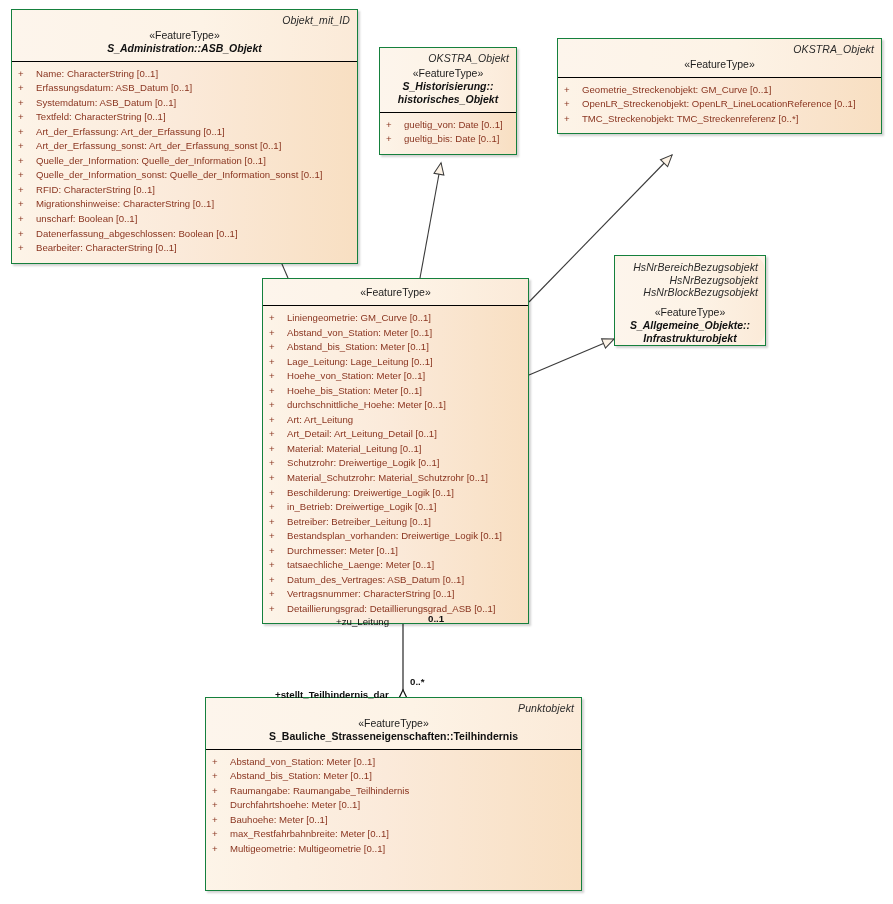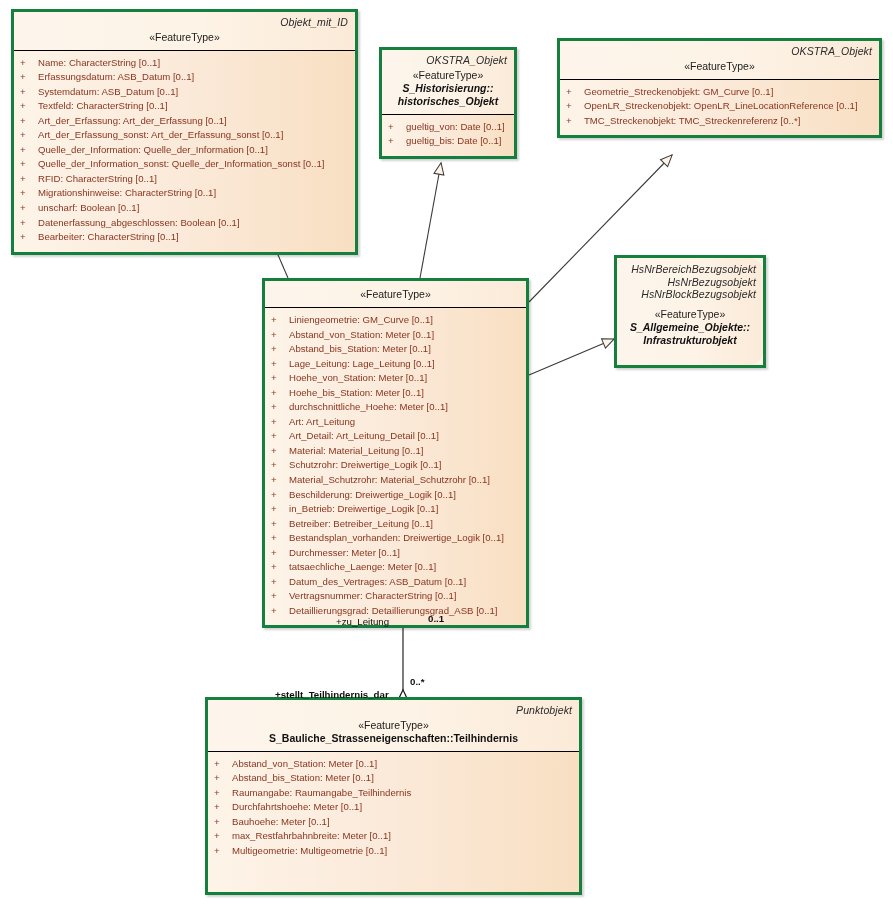--- a/index.html
+++ b/index.html
@@ -6,21 +6,21 @@
   body{
     width:893px;height:904px;position:relative;overflow:hidden;
     font-family:"Liberation Sans","DejaVu Sans",sans-serif;
   }
   #canvas{position:absolute;left:0;top:0;width:893px;height:904px;}
   svg.links{position:absolute;left:0;top:0;width:893px;height:904px;overflow:visible;pointer-events:none;}
 
   
   .uml{
     position:absolute;
-    border:3px solid #15803d;
+    border:1px solid #15803d;
     box-sizing:border-box;
     box-shadow:2px 2px 2px rgba(0,0,0,0.18);
     background:#fdf3e6;
     z-index:2;
   }
   .uml .head{
     background:linear-gradient(to right,#fdf5ec 0%,#fdf3e6 55%,#fbead8 100%);
     padding:4px 7px 6px 7px;
     position:relative;
   }
@@ -105,20 +105,21 @@
 
     <path d="M529,375 L614,339" fill="none" stroke="#3a3a3a" stroke-width="1.1" marker-end="url(#genArrow)"></path>
 
     <path d="M403,690 L403,612" fill="none" stroke="#111111" stroke-width="1.1" marker-start="url(#openArrow)" marker-end="url(#openArrow)"></path>
   </svg>
 
   <div class="uml" style="left:11px;top:9px;width:347px;">
     <div class="head">
       <div class="tagline">Objekt_mit_ID</div>
       <div class="stereo">«FeatureType»</div>
+      <div class="cname ital">S_Administration::ASB_Objekt</div>
     </div>
     <div class="body">
       <div class="attr">
           <span class="vis">+</span>
           <span class="txt">Name: CharacterString [0..1]</span>
         </div>
       <div class="attr">
           <span class="vis">+</span>
           <span class="txt">Erfassungsdatum: ASB_Datum [0..1]</span>
         </div>
@@ -203,21 +204,21 @@
           <span class="txt">OpenLR_Streckenobjekt: OpenLR_LineLocationReference [0..1]</span>
         </div>
       <div class="attr">
           <span class="vis">+</span>
           <span class="txt">TMC_Streckenobjekt: TMC_Streckenreferenz [0..*]</span>
         </div>
     </div>
   </div>
 
   <div class="uml nobody" style="left:614px;top:255px;width:152px;">
-    <div class="head" style="padding:5px 7px 18px 7px;border-radius:14px;">
+    <div class="head" style="padding:5px 7px 0 7px;border-radius:14px;">
       <div class="tagline">HsNrBereichBezugsobjekt</div>
       <div class="tagline">HsNrBezugsobjekt</div>
       <div class="tagline">HsNrBlockBezugsobjekt</div>
       <div class="stereo" style="margin-top:7px;">«FeatureType»</div>
       <div class="cname ital">S_Allgemeine_Objekte::</div>
       <div class="cname ital">Infrastrukturobjekt</div>
     </div>
   </div>
 
   <div class="uml" style="left:262px;top:278px;width:267px;">

